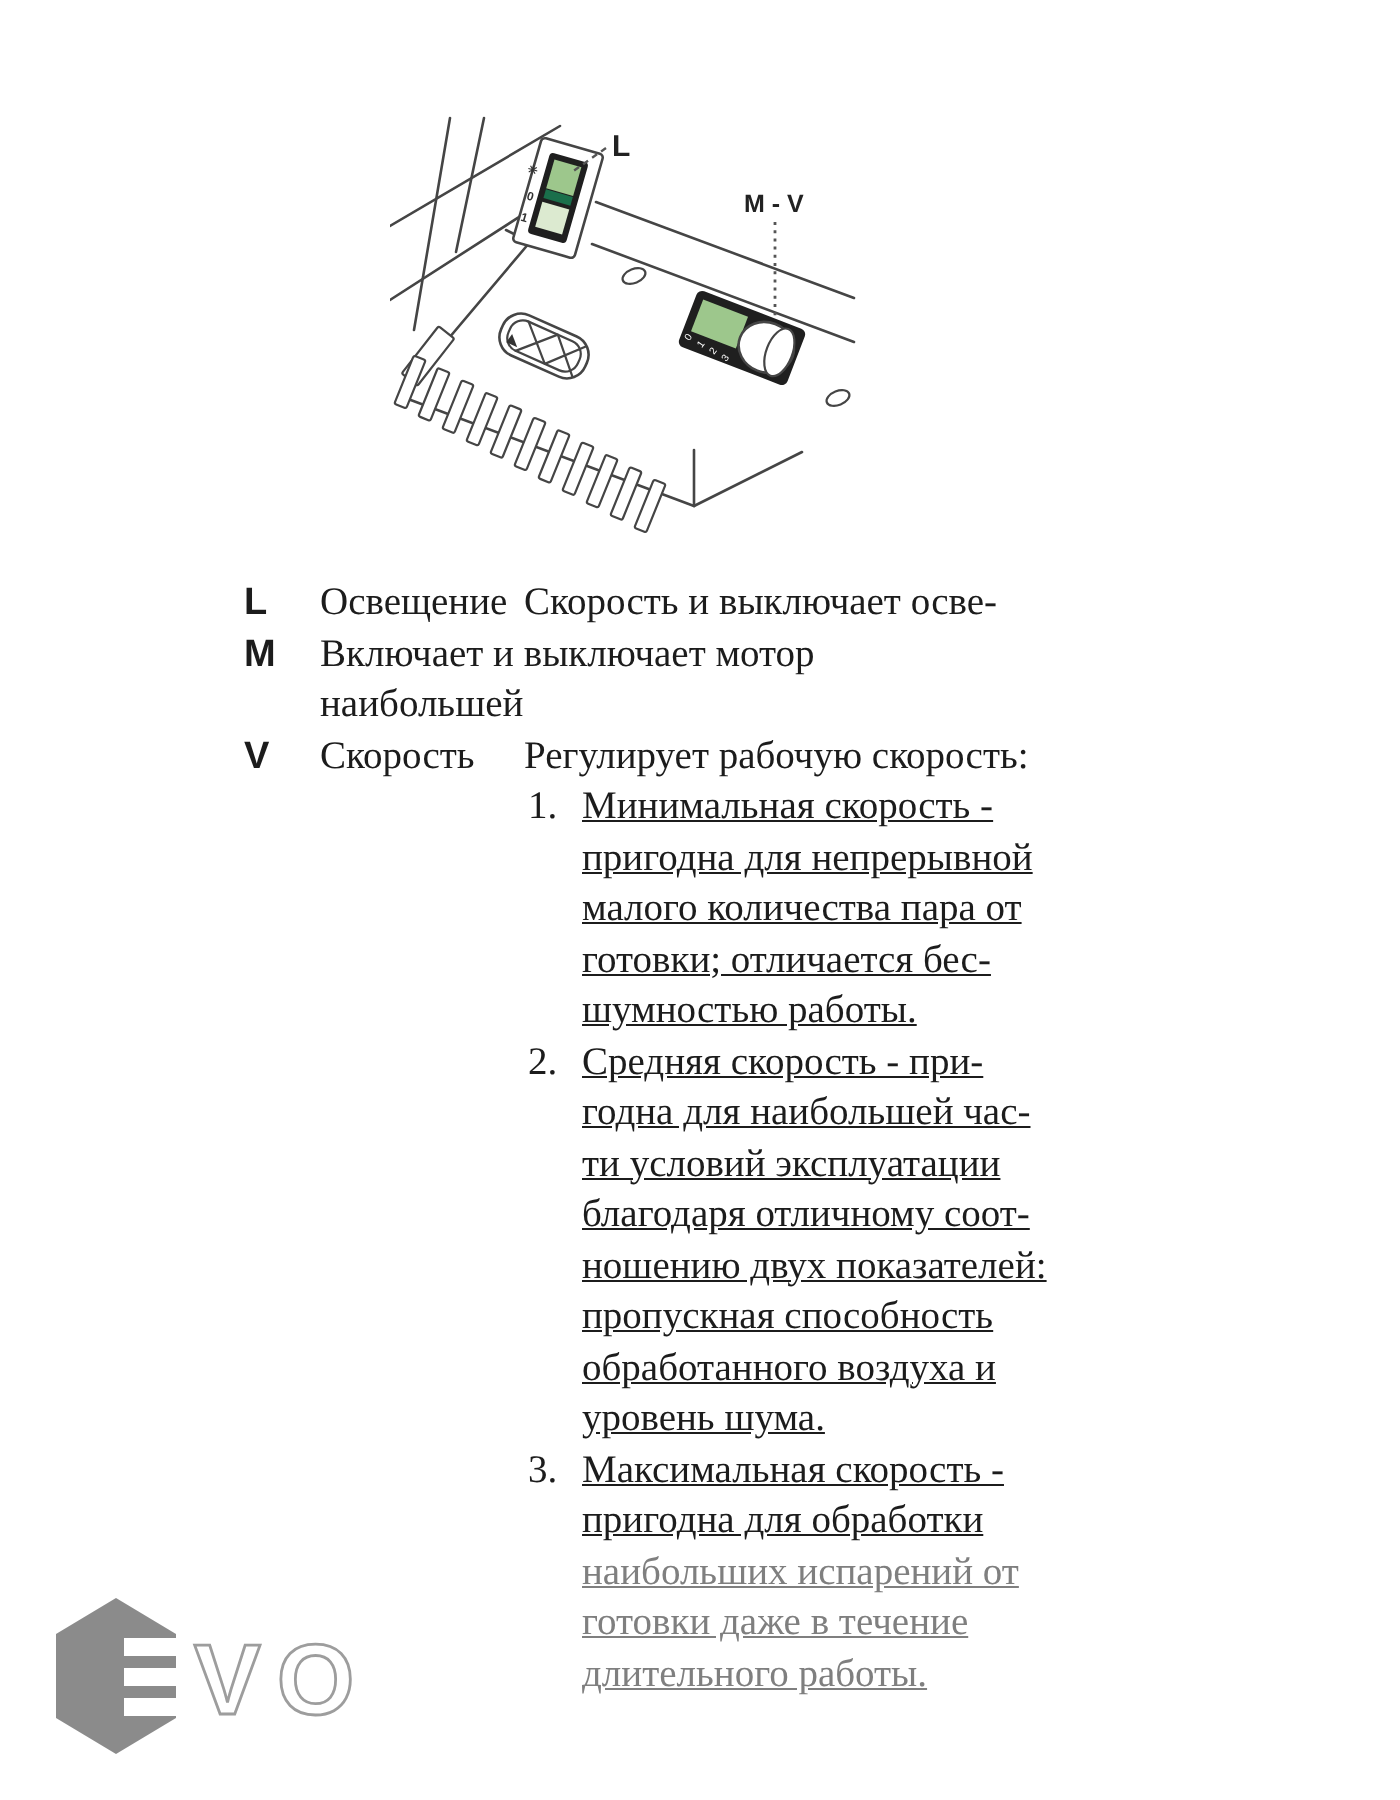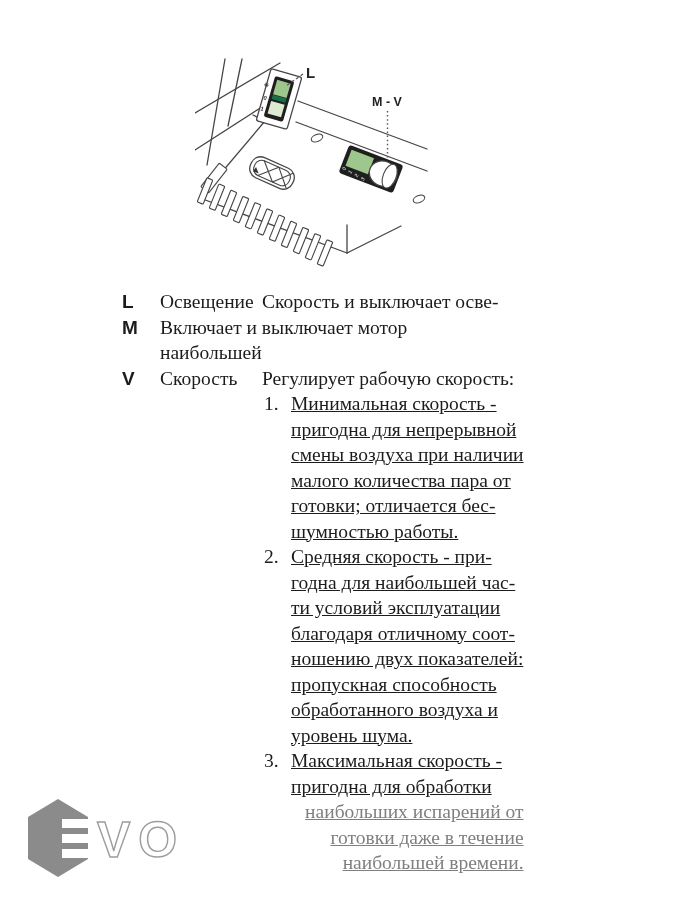--- a/index.html
+++ b/index.html
@@ -24,21 +24,21 @@
 
   
   .controls{position:absolute;left:122px;top:289px;font-size:19.5px;line-height:25.5px;}
   .crow{display:grid;grid-template-columns:38px 102px 1fr;align-items:start;}
   .ckey{font-family:"Liberation Sans",sans-serif;font-weight:bold;font-size:19px;line-height:25.5px;}
   .cdesc,.cname{white-space:nowrap;}
   .slist{margin:0;}
   .sitem{display:grid;grid-template-columns:27px 1fr;margin-left:2px;align-items:start;}
   .snum{white-space:nowrap;}
   .slines{white-space:nowrap;text-decoration:underline;}
-  .muted{color:var(--gray_text);text-align:right;}
+  .muted{color:var(--gray_text);}
 
   
   .logo{position:absolute;left:25px;top:797px;}
   .logo-letters{font:bold 50px "Liberation Sans",sans-serif;letter-spacing:8px;
                 fill:#fff;stroke:var(--logo_gray);stroke-width:1.4px;}
 </style>
 </head>
 <body>
 
 <div class="page">
@@ -161,21 +161,20 @@
         <div>
             <div>Регулирует рабочую скорость:</div>
           </div>
 
         <div class="slist">
           <div class="sitem">
             <div class="snum">1.</div>
             <div class="slines">
                 <div>Минимальная скорость -</div>
                 <div>пригодна для непрерывной</div>
-                <div>смены воздуха при наличии</div>
                 <div>малого количества пара от</div>
                 <div>готовки; отличается бес-</div>
                 <div>шумностью работы.</div>
               </div>
           </div>
           <div class="sitem">
             <div class="snum">2.</div>
             <div class="slines">
                 <div>Средняя скорость - при-</div>
                 <div>годна для наибольшей час-</div>
@@ -190,21 +189,21 @@
           <div class="sitem">
             <div class="snum">3.</div>
             <div>
               <div class="slines">
                   <div>Максимальная скорость -</div>
                   <div>пригодна для обработки</div>
                 </div>
               <div class="slines muted">
                   <div>наибольших испарений от</div>
                   <div>готовки даже в течение</div>
-                  <div>наибольшей времени.</div>
+                  <div>длительного работы.</div>
                 </div>
             </div>
           </div>
         </div>
       </div>
     </div>
   </div>
 
   <svg class="logo" width="250" height="85" viewBox="0 0 250 85">
     <polygon points="33,2 63,20 63,62 33,80 3,62 3,20" fill="#8b8b8b"></polygon>

